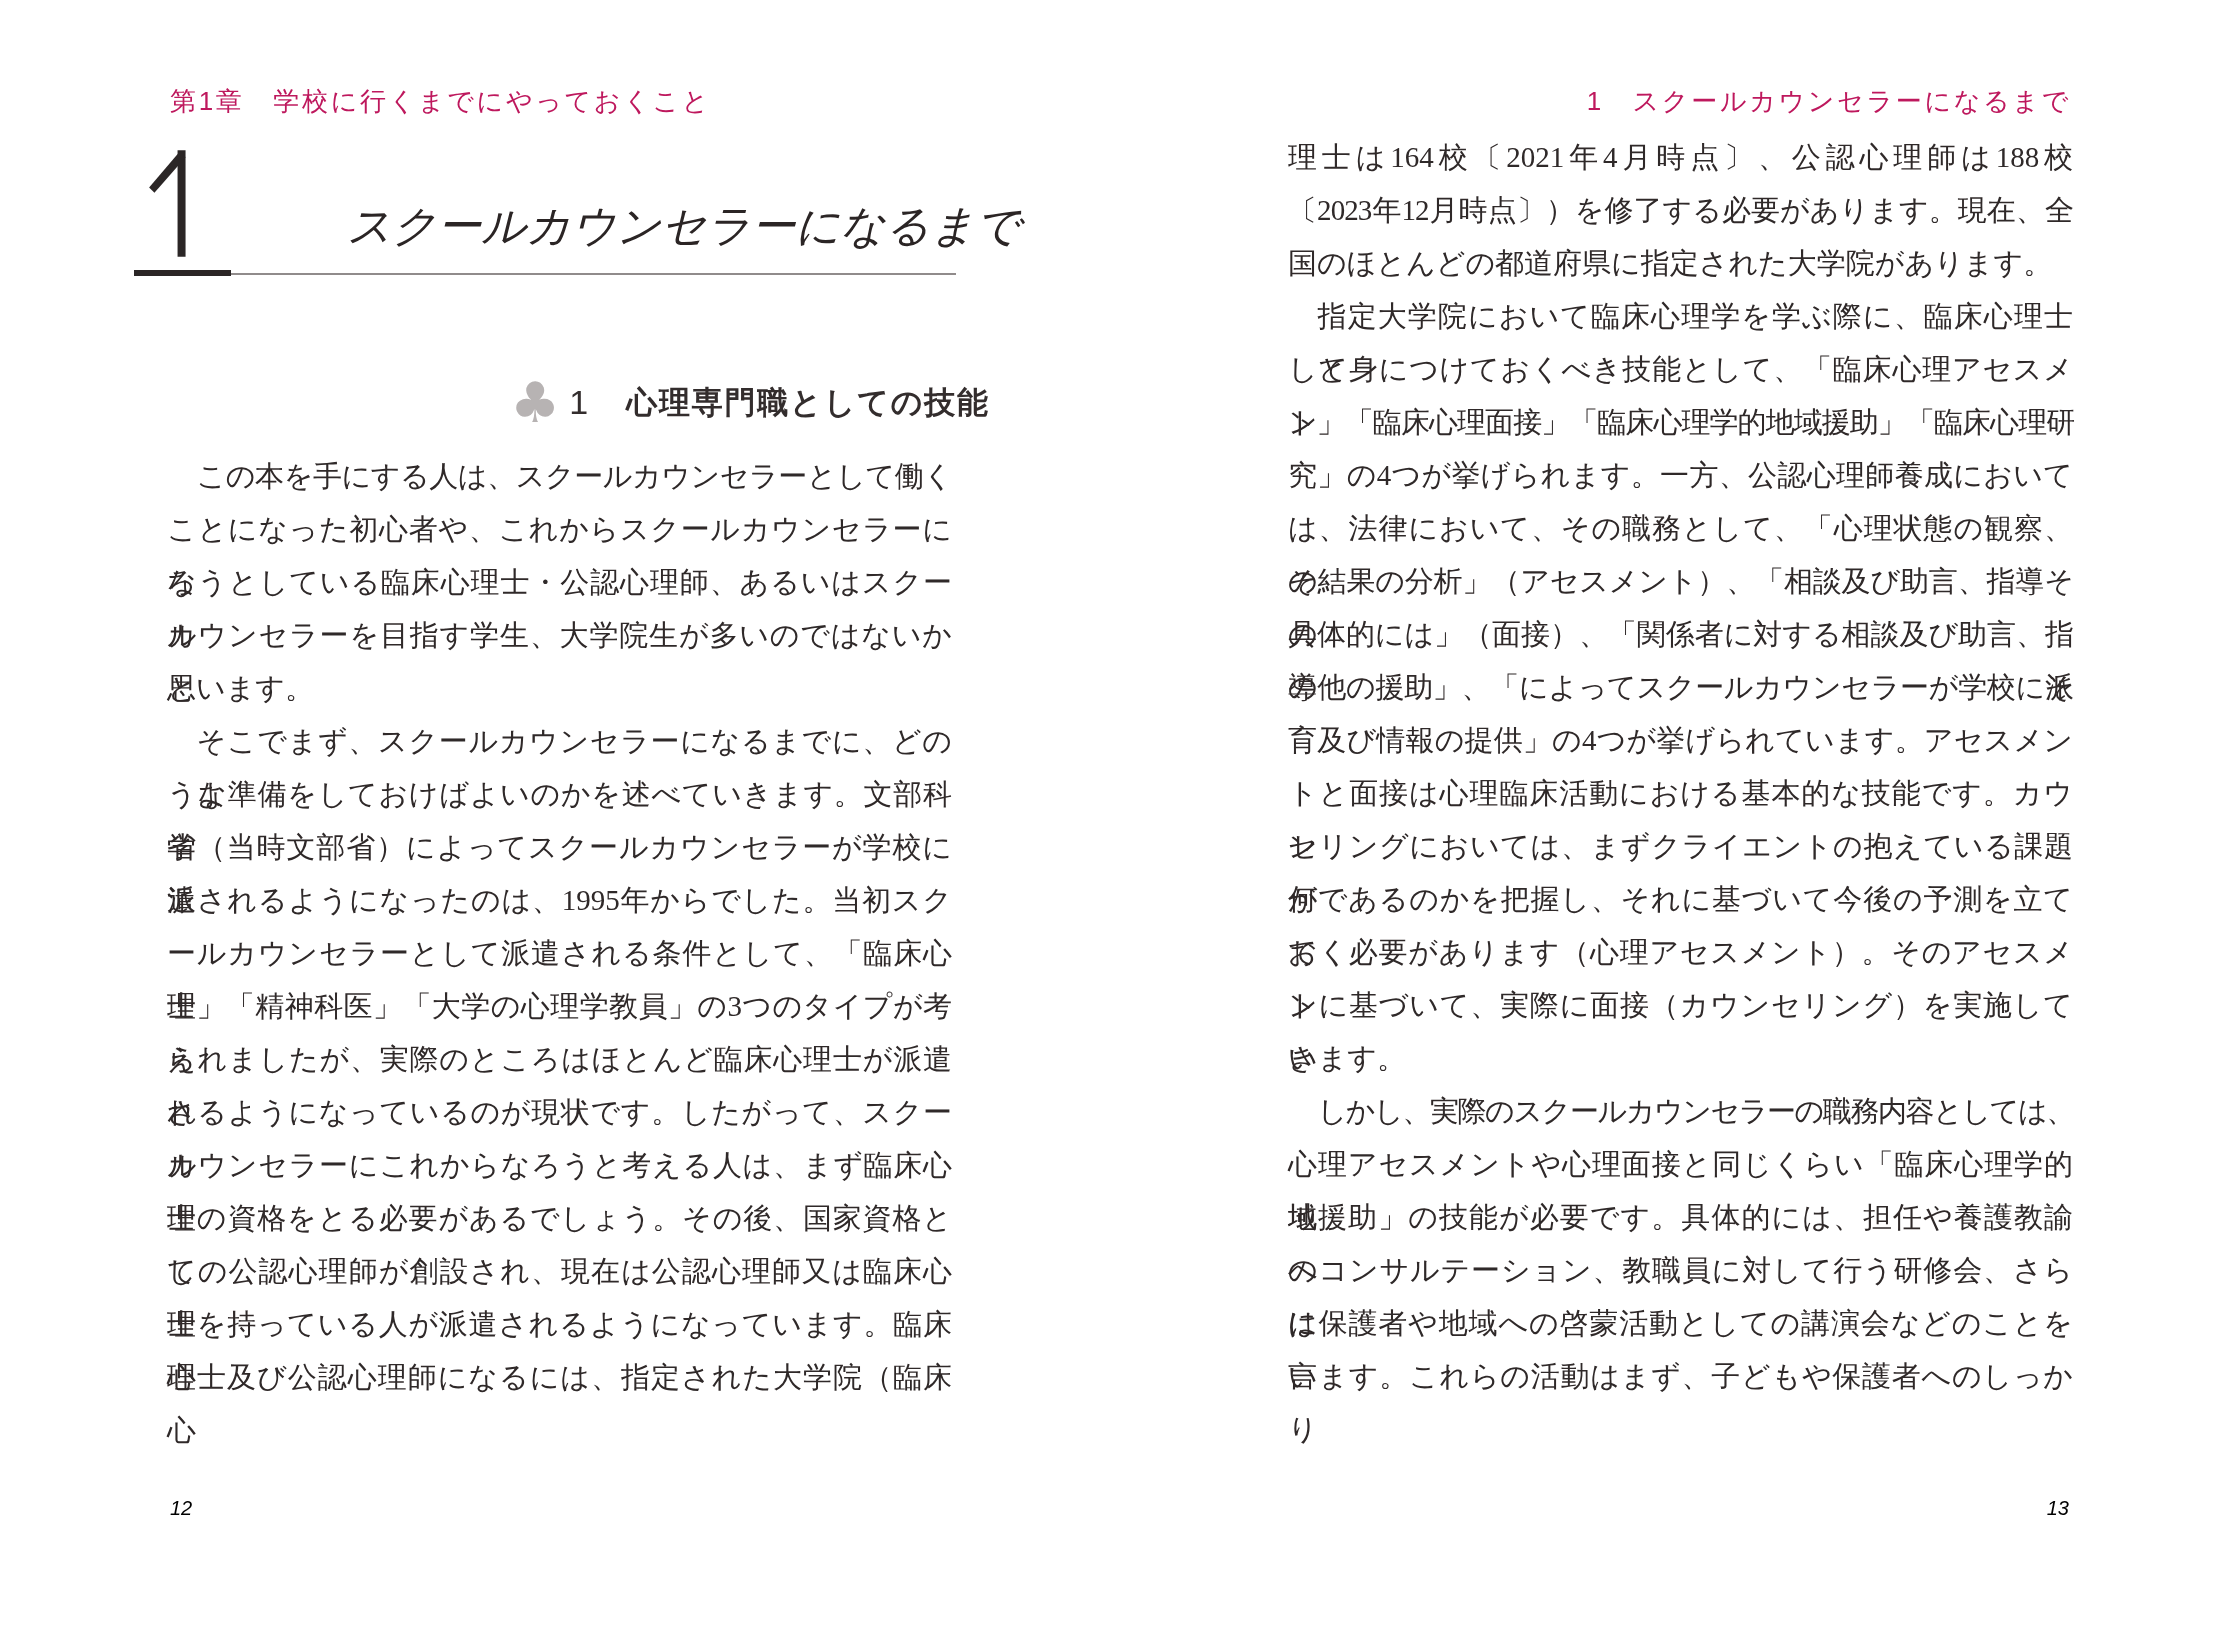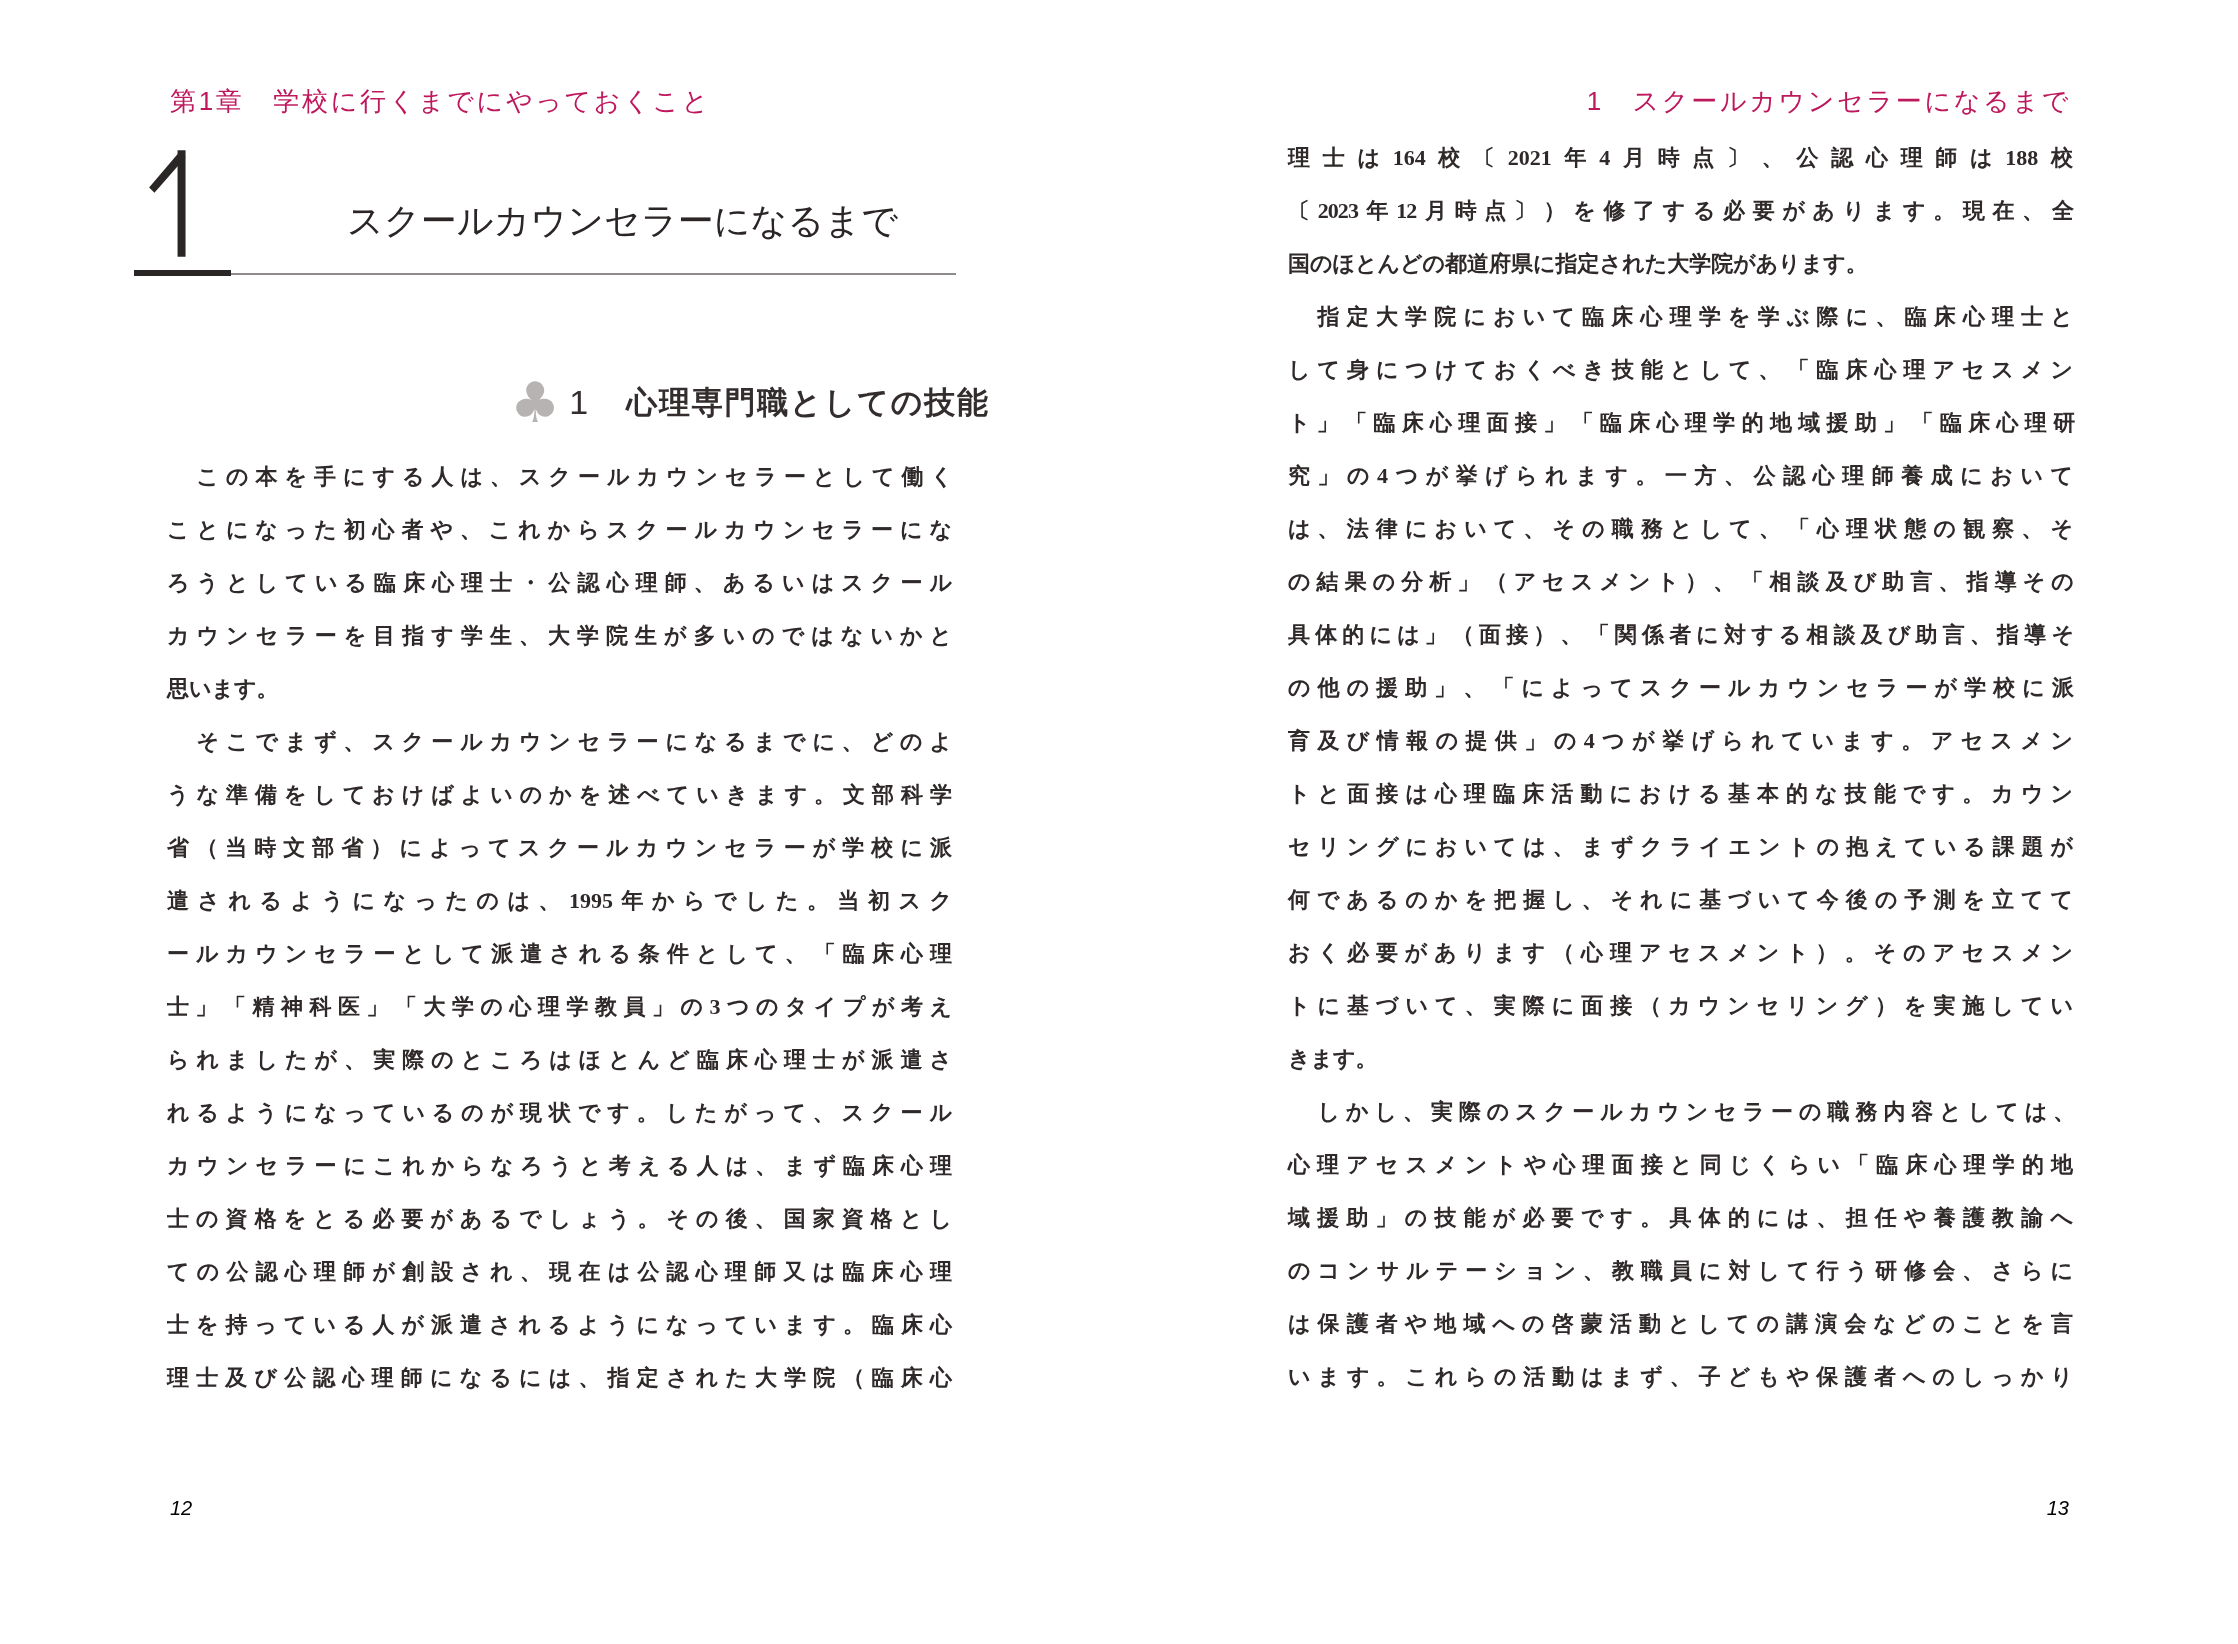--- a/index.html
+++ b/index.html
@@ -8,40 +8,40 @@
   .abs{position:absolute;}
 
   
   .runhead{font-family:"Liberation Sans","DejaVu Sans",sans-serif;
            font-size:26px;letter-spacing:2.7px;color:#be185d;white-space:nowrap;}
   #head-left{left:170px;top:84px;}
   #head-right{right:168px;top:84px;text-align:right;}
 
   
   #big-one{left:134px;top:150px;width:64px;height:107px;}
-  #chap-title{left:347px;top:197px;font-size:36px;letter-spacing:0px;
-              color:#2b2525;white-space:nowrap;}
+  #chap-title{left:347px;top:197px;font-size:44px;letter-spacing:0px;
+              color:#2b2525;white-space:nowrap;font-style:italic;}
   #chap-rule-thick{left:134px;top:270px;width:97px;height:6.3px;background:#2b2626;}
   #chap-rule-thin{left:231px;top:273px;width:725px;height:1.8px;background:#908b8b;}
 
   
   #section-head{left:510px;top:374px;height:57px;display:flex;align-items:center;}
   #club{font-family:"DejaVu Sans",sans-serif;font-size:56px;color:#b7b3b3;
         line-height:57px;margin-right:9px;}
   #sec-num{font-family:"Liberation Sans","DejaVu Sans",sans-serif;font-size:34px;
            color:#332d2d;margin-right:38px;}
   #sec-title{font-family:"Liberation Sans","DejaVu Sans",sans-serif;font-weight:bold;
              font-size:31px;letter-spacing:1.8px;color:#332d2d;white-space:nowrap;}
 
   
   .bodycol{width:785px;}
   #body-left{left:167px;top:450px;}
   #body-right{left:1288px;top:131px;}
-  .bline{height:53px;line-height:53px;font-size:22px;
-         text-align:justify;text-align-last:justify;color:#2f2929;font-weight:bold;}
+  .bline{height:53px;line-height:53px;font-size:29px;
+         text-align:justify;text-align-last:justify;color:#2f2929;}
   .bline.indent{padding-left:29.6px;}
   .bline.pend{text-align-last:left;}
   .bline.sq1{letter-spacing:-0.9px;}
   .bline.sq2{letter-spacing:-2.2px;}
 
   
   .folio{font-family:"Liberation Sans","DejaVu Sans",sans-serif;font-style:italic;
          font-size:20px;color:#000000;}
   #folio-left{left:170px;top:1497px;}
   #folio-right{right:170px;top:1497px;text-align:right;}

